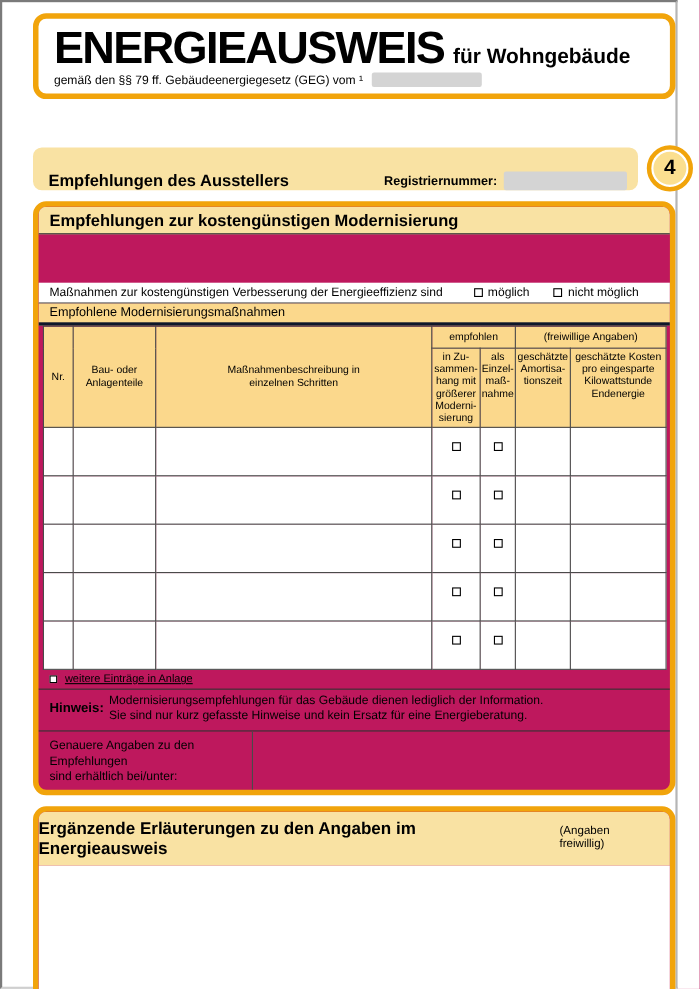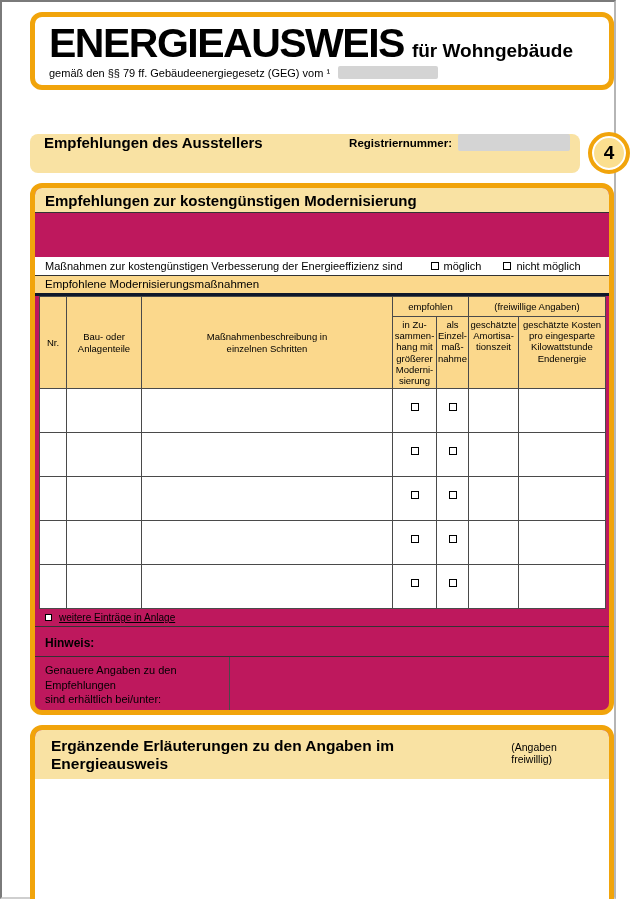--- a/index.html
+++ b/index.html
@@ -12,21 +12,21 @@
   .titleline { display:flex; align-items:baseline; }
   .title { font-size:41px; font-weight:bold; letter-spacing:-1.5px; line-height:1.05; }
   .title-suffix { font-size:19px; font-weight:bold; margin-left:8px; }
   .subline { display:flex; align-items:center; margin-top:1px; }
   .subtitle { font-size:11px; }
   .grayfield { background:#D4D4D4; border-radius:2px; display:inline-block; }
   .gf-date { width:100px; height:13px; margin-left:8px; }
 
   
   .barrow { position:relative; margin-top:9px; height:42px; }
-  .bar { width:550px; height:39px; background:#F9E2A3; border-radius:8px; display:flex; align-items:flex-start; padding:0 10px 12px 14px;margin-top:44px; }
+  .bar { width:550px; height:39px; background:#F9E2A3; border-radius:8px; display:flex; align-items:flex-end; padding:0 10px 0 14px;margin-top:44px; }
   .bar-title { font-size:15px; font-weight:bold; }
   .reg-group { margin-left:auto; display:flex; align-items:center; }
   .reg-label { font-size:11.5px; font-weight:bold; }
   .gf-reg { width:112px; height:17px; margin-left:6px; }
   .pagecircle { position:absolute; left:558px; top:-2px; width:42px; height:42px; border-radius:50%; border:4px solid #F1A40B; background:#FBDF8F; box-shadow:inset 0 0 0 2px #fff; display:flex; align-items:center; justify-content:center; font-size:19px; font-weight:bold; }
 
   
   .sectionbox { border:5px solid #F1A40B; border-radius:12px; background:#be185d; overflow:hidden; }
   .sec1 { margin-top:7px; }
   .strip-cream { background:#F9E2A3; padding:4px 10px 3px 10px; font-size:15px; font-weight:bold; border-bottom:1px solid #333; }
@@ -50,21 +50,21 @@
   .more-row { display:flex; align-items:center; padding:3px 0 3px 10px; font-size:10px; border-bottom:1px solid #333;text-decoration:underline; }
   .more-row .cb { width:7px; height:7px; margin-right:7px; }
   .hint-row { display:flex; padding:4px 10px 5px 10px; font-size:11px; border-bottom:1px solid #333; line-height:1.25; }
   .hint-label { font-weight:bold; font-size:12px; width:54px; flex:none; padding-top:5px; }
   .details-row { display:flex; min-height:42px; }
   .details-label { width:194px; flex:none; font-size:11px; padding:6px 8px 4px 10px; line-height:1.3; }
   .details-field { flex:1; border-left:1px solid #4a4a4a; }
 
   
   .sec2 { margin-top:10px; }
-  .sup-head { background:#F9E2A3; padding:7px 12px 6px 16px; display:flex; align-items:baseline; }
+  .sup-head { background:#F9E2A3; padding:7px 12px 6px 0; display:flex; align-items:baseline; }
   .sup-title { font-size:15.5px; font-weight:bold; }
   .sup-note { font-size:10.5px; margin-left:14px; }
   .sup-body { background:#fff; height:194px; }
 </style>
 </head>
 <body>
 
 <div class="page">
 
   <div class="headbox block">
@@ -195,20 +195,22 @@
         </tbody>
     </table>
 
     <div class="more-row">
       <span class="cb"></span>
       <span>weitere Einträge in Anlage</span>
     </div>
 
     <div class="hint-row">
       <span class="hint-label">Hinweis:</span>
+      <span class="prewrap">Modernisierungsempfehlungen für das Gebäude dienen lediglich der Information.
+Sie sind nur kurz gefasste Hinweise und kein Ersatz für eine Energieberatung.</span>
     </div>
 
     <div class="details-row">
       <span class="details-label prewrap">Genauere Angaben zu den Empfehlungen
 sind erhältlich bei/unter:</span>
       <span class="details-field"></span>
     </div>
   </div>
 
   <div class="sectionbox sec2 block">

